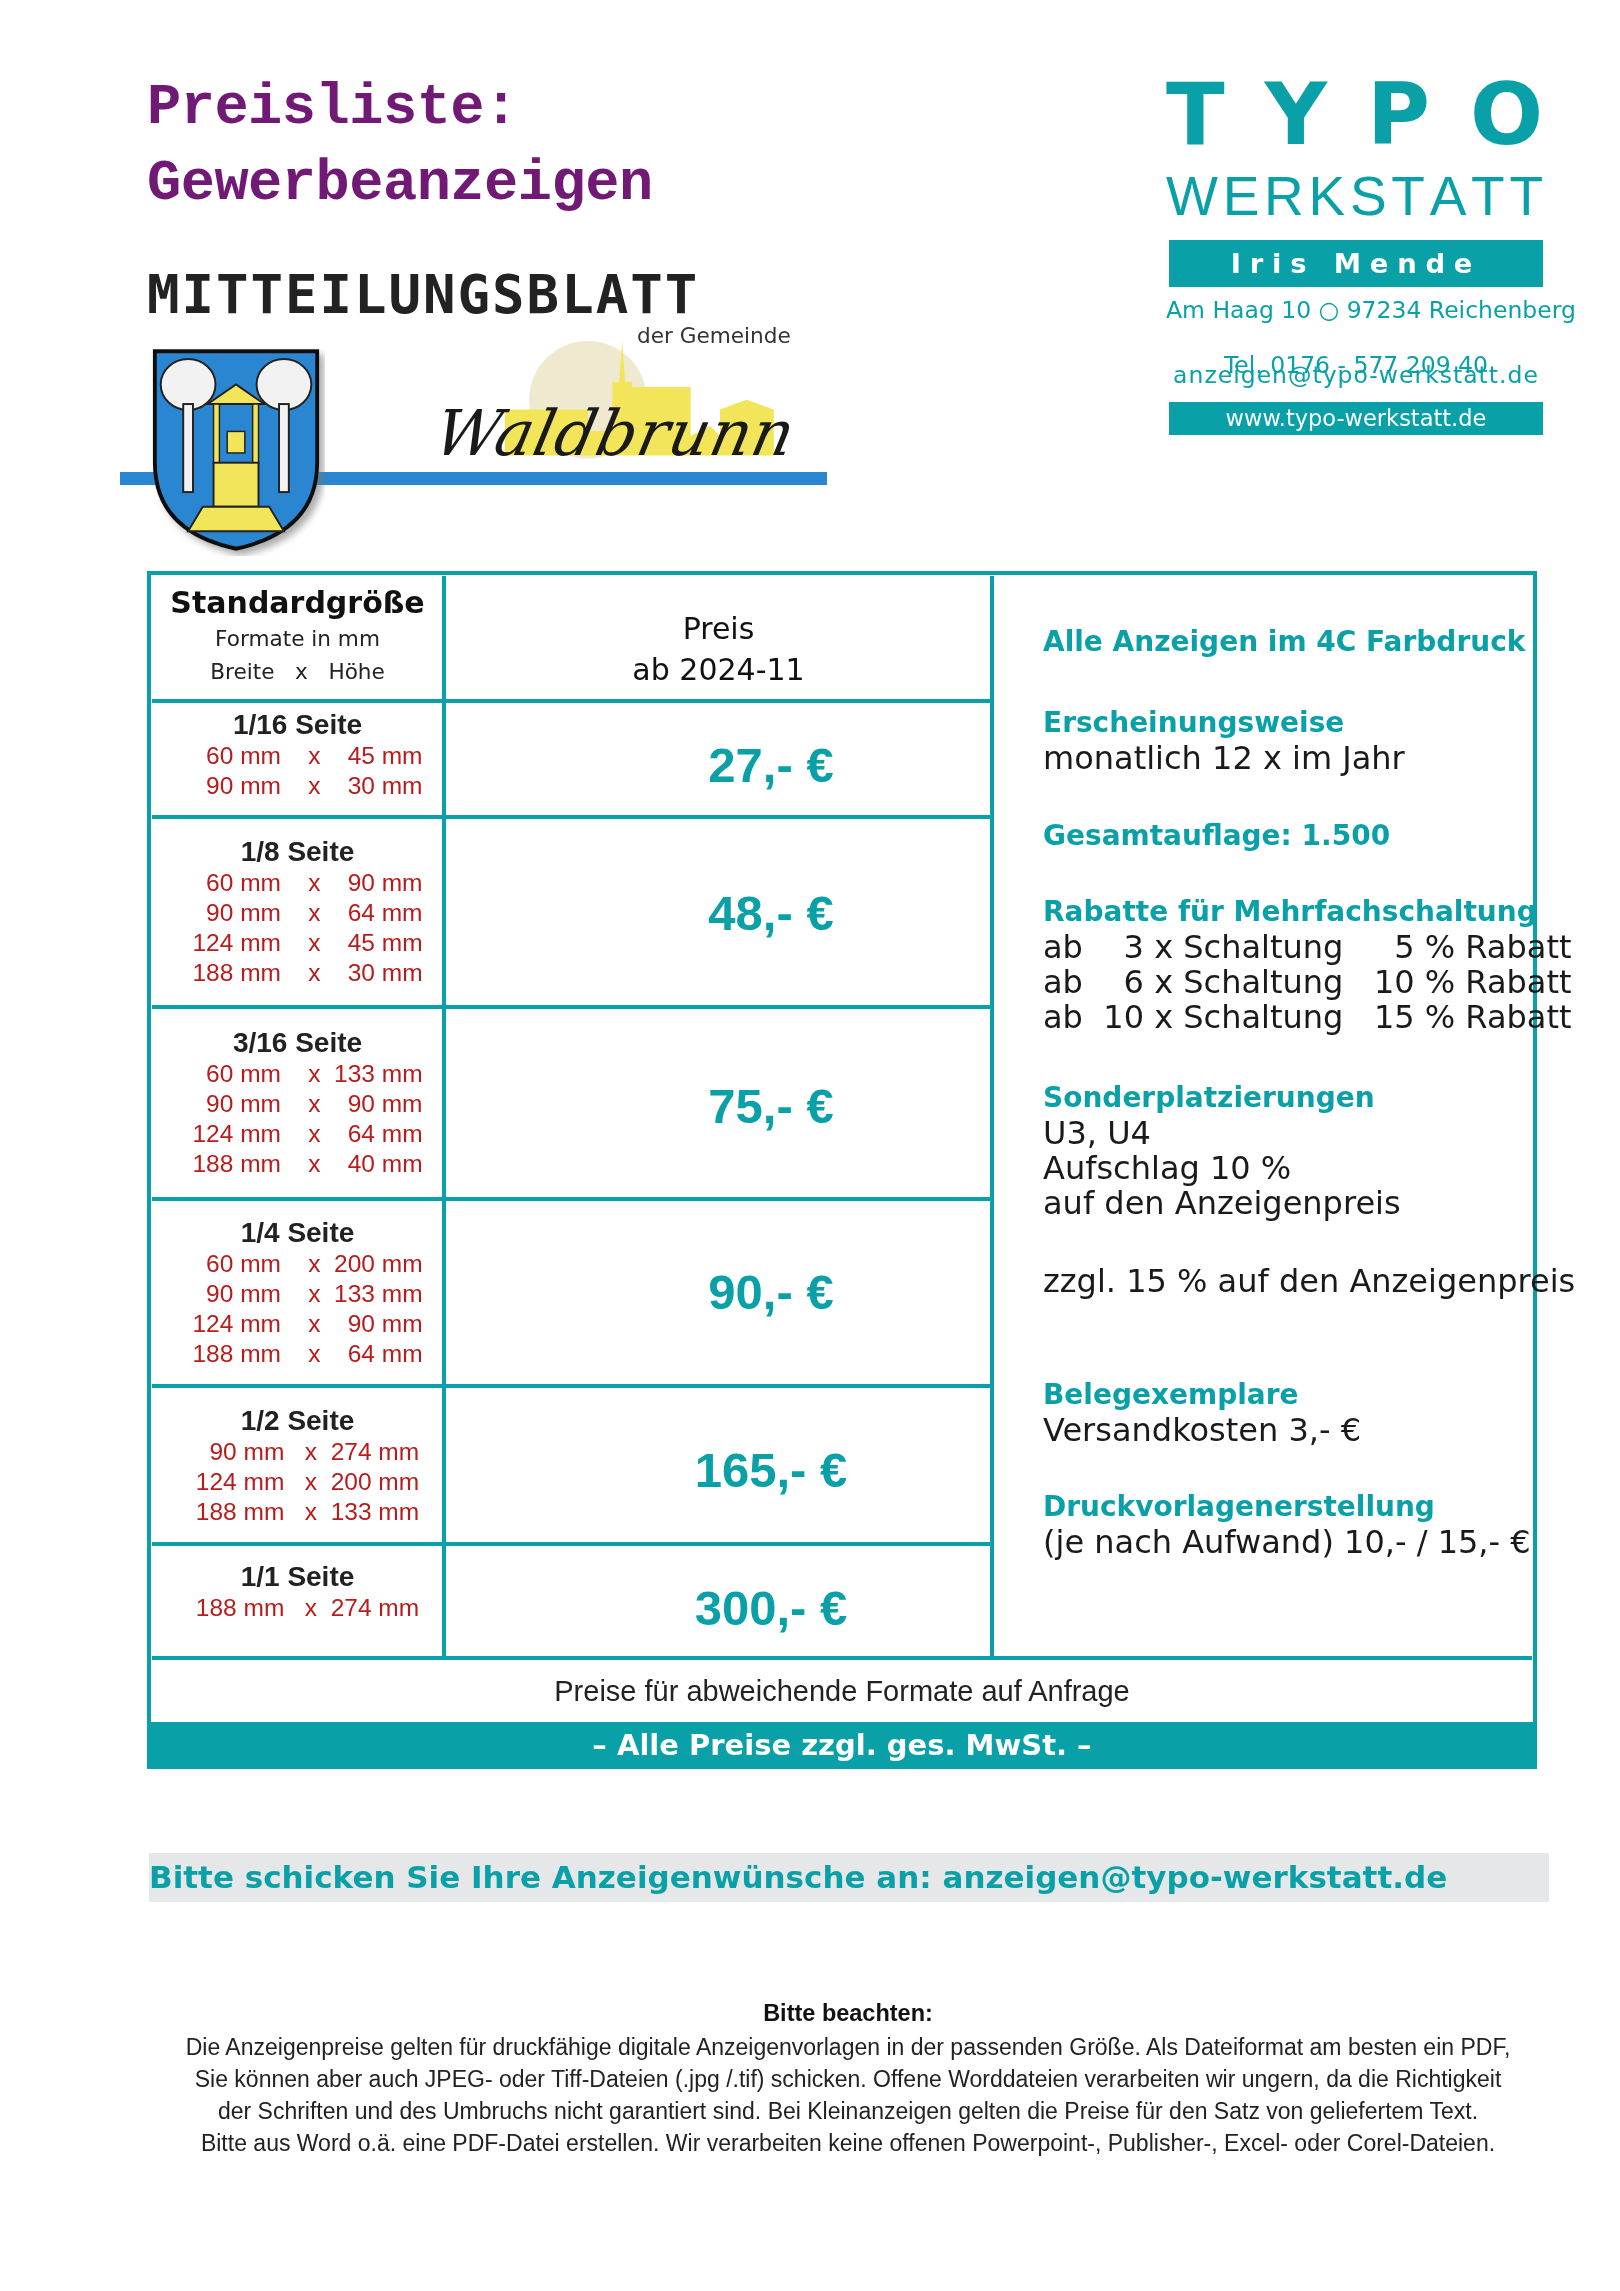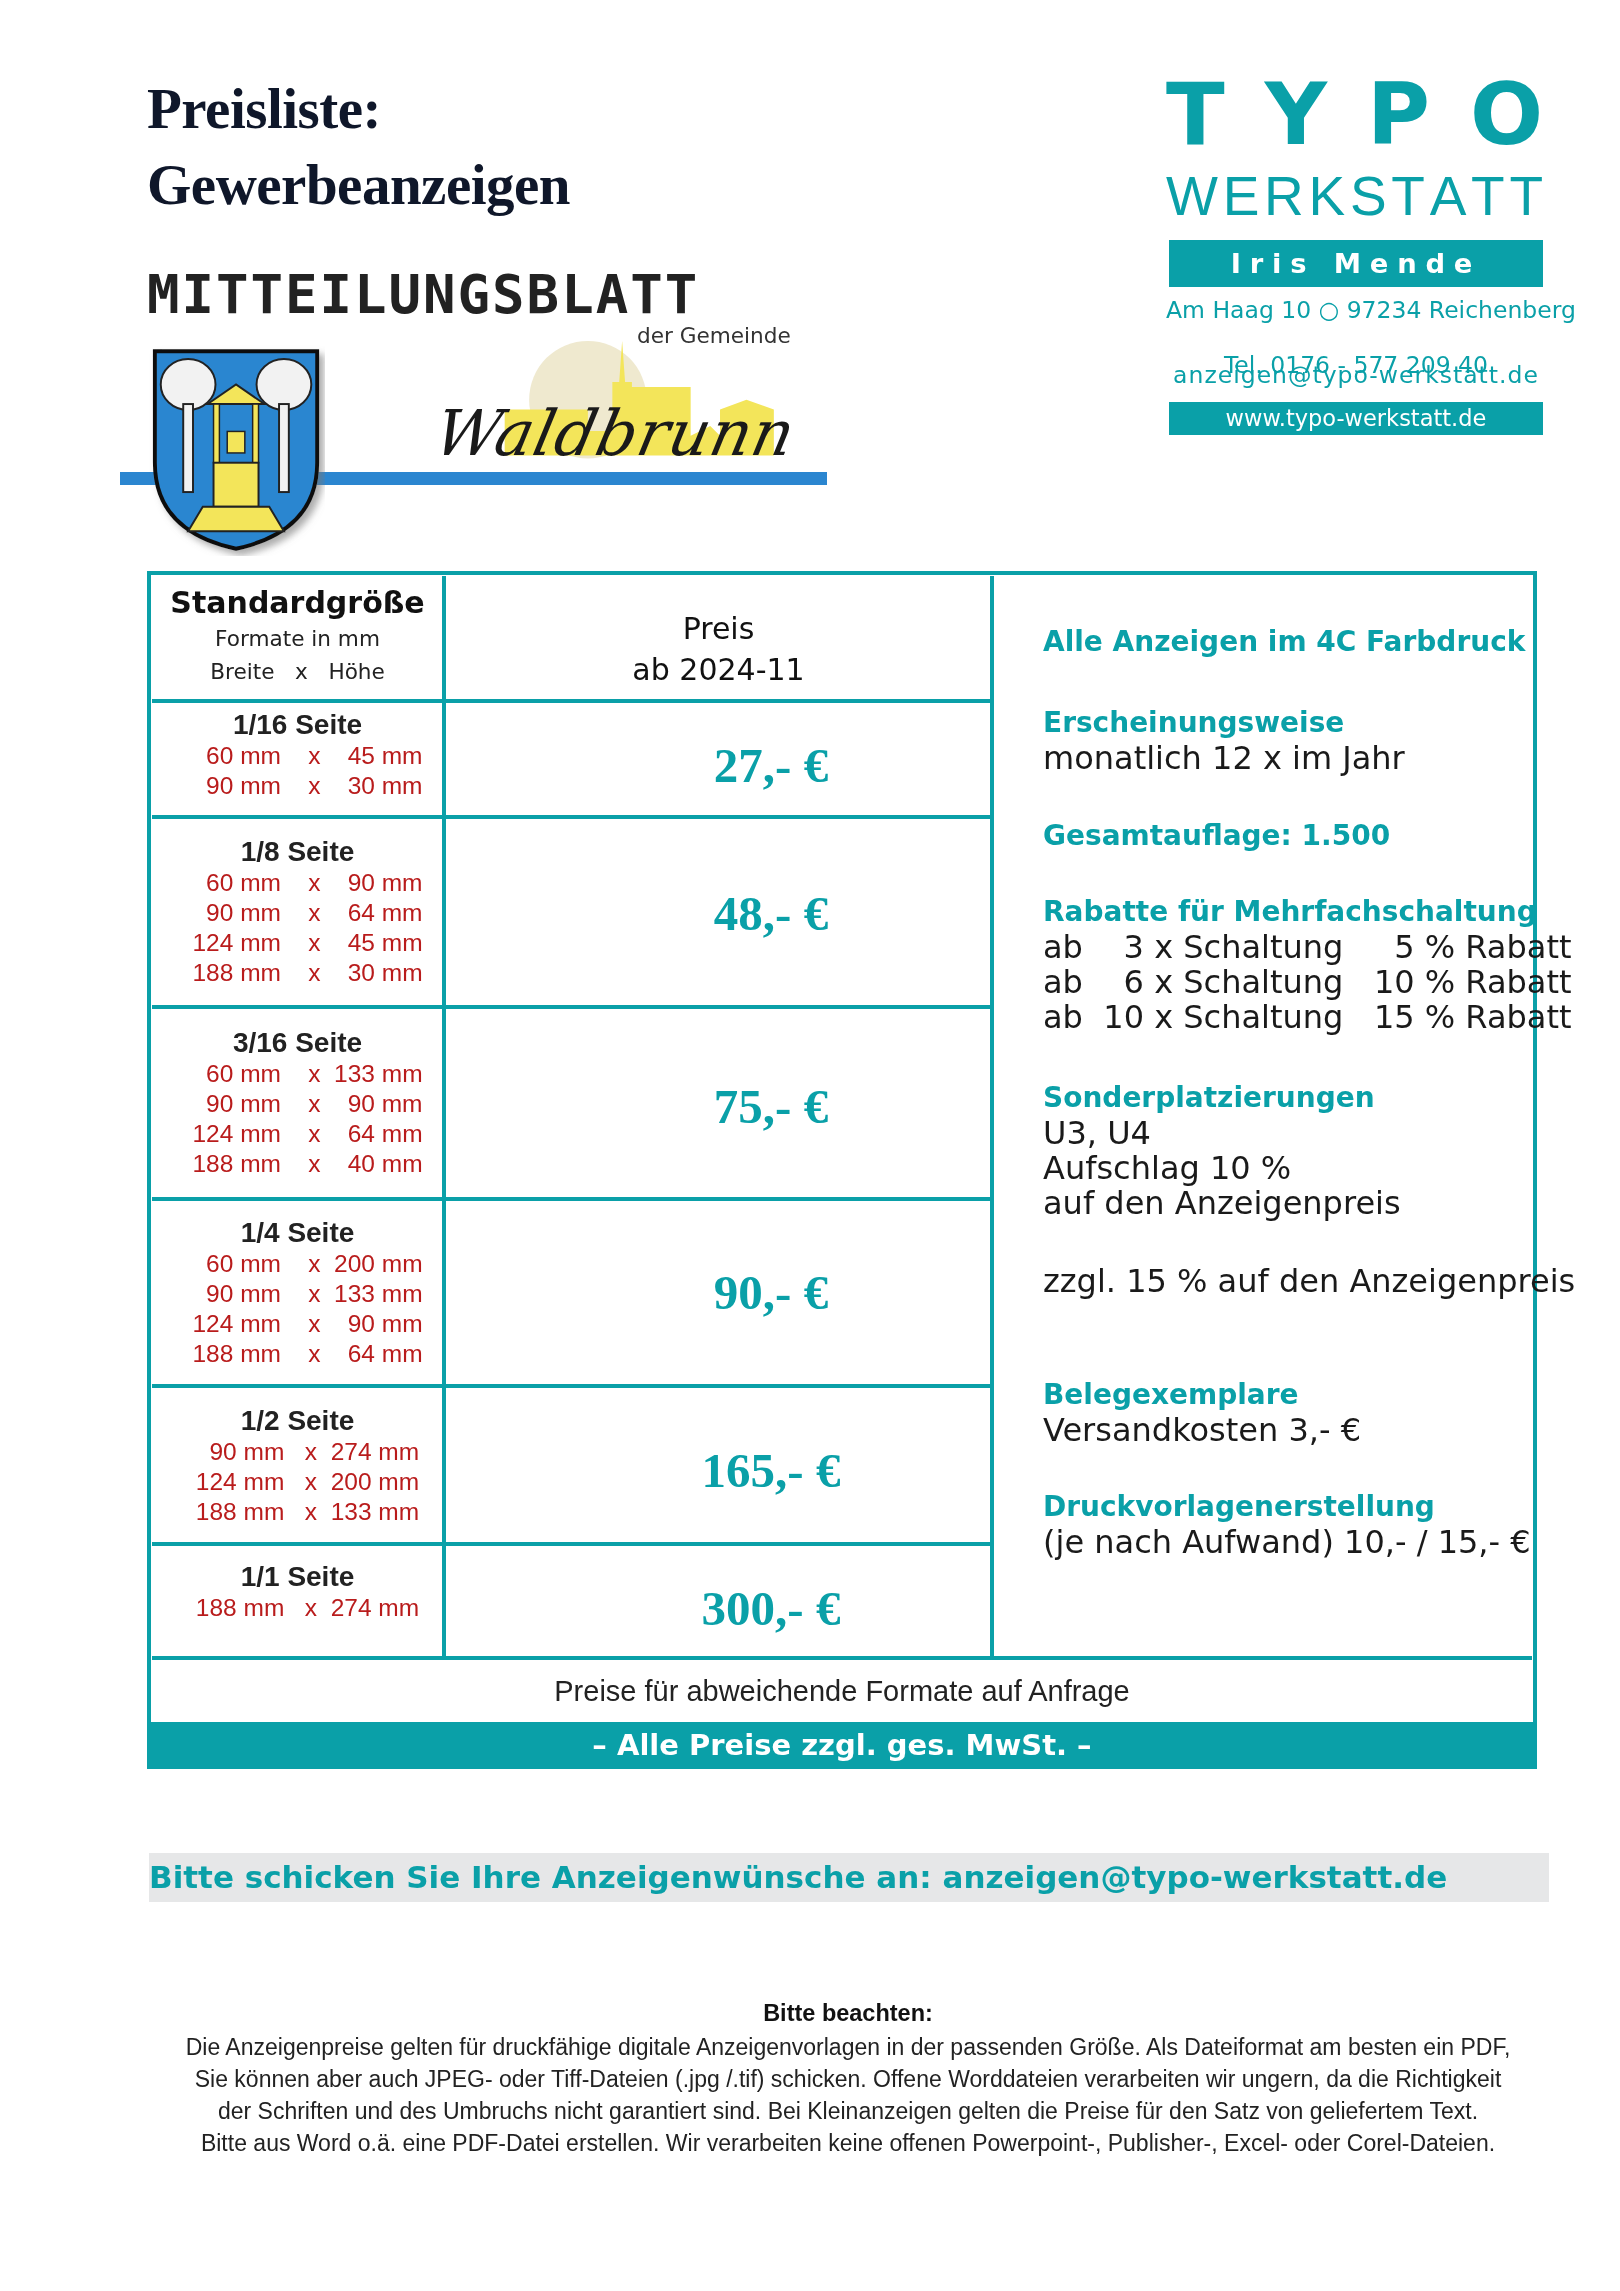--- a/index.html
+++ b/index.html
@@ -1,38 +1,38 @@
 <!DOCTYPE html>
 <html><head>
 <meta charset="utf-8">
 <style>
   html, body { margin:0; padding:0; background:#ffffff; }
   body { width:1620px; height:2292px; position:relative; overflow:hidden; font-family:"DejaVu Sans", sans-serif; color:#1a1a1a; }
   .abs { position:absolute; }
 
   
-  .title { left:147px; font-family:Liberation Serif, serif; font-weight:bold; font-size:57px; color:#0f172a; letter-spacing:-0.5px; white-space:nowrap; }
+  .title { left:147px; font-family:Liberation Mono, monospace; font-weight:bold; font-size:57px; color:#701a75; letter-spacing:-0.5px; white-space:nowrap; }
   .mitt { left:147px; top:263px; font-family:"DejaVu Sans Mono", monospace; font-weight:bold; font-size:54px; color:#222; letter-spacing:2px; white-space:nowrap; }
   .gemeinde { left:637px; top:323px; font-family:"DejaVu Sans", sans-serif; font-size:21.6px; color:#333; }
 
   
   .typo-logo { left:1166px; top:76px; width:377px; height:76px; display:flex; justify-content:space-between; font-family:"DejaVu Sans", sans-serif; font-weight:bold; font-size:86px; line-height:76px; color:#0aa0a8; }
   .werk { left:1166px; top:169px; width:377px; display:flex; justify-content:space-between; font-family:"Liberation Sans", sans-serif; font-size:55px; line-height:55px; color:#0aa0a8; font-weight:normal; }
   .namebar { left:1169px; top:240px; width:374px; height:47px; background:#0aa0a8; color:#fff; font-family:"DejaVu Sans", sans-serif; font-weight:bold; font-size:27.4px; letter-spacing:8.8px; text-align:center; line-height:47px; }
   .addr { left:1166px; width:380px; text-align:center; color:#0aa0a8; font-family:"DejaVu Sans", sans-serif; font-size:23.5px; white-space:nowrap; }
   .webbar { left:1169px; top:402px; width:374px; height:33px; background:#0aa0a8; color:#fff; text-align:center; font-family:"DejaVu Sans", sans-serif; font-size:22.5px; line-height:33px; }
 
   
   .tbl-border { left:147px; top:571px; width:1390px; height:1198px; border:4.9px solid #0aa0a8; border-bottom:none; box-sizing:border-box; }
   .hline { height:3.9px; background:#0aa0a8; }
   .vline { width:3.9px; background:#0aa0a8; }
   .fmt-cell { left:152px; width:291px; text-align:center; font-family:"Liberation Sans", sans-serif; }
   .fmt-title { font-weight:bold; font-size:28px; color:#222; line-height:33px; padding-left:0; }
   .fmt-line { font-size:24.5px; color:#b91c1c; line-height:30px; white-space:pre; font-family:Liberation Sans, sans-serif;padding-left:20px; }
-  .price { left:447px; width:648px; text-align:center; font-family:Liberation Serif, serif; font-weight:bold; font-size:49px; color:#0aa0a8; }
+  .price { left:447px; width:648px; text-align:center; font-family:Liberation Sans, sans-serif; font-weight:bold; font-size:49px; color:#0aa0a8; }
   .hdr-left { left:152px; top:583px; width:291px; text-align:center; }
   .hdr-left .h1 { font-family:"DejaVu Sans", sans-serif; font-weight:bold; font-size:30px; color:#111; line-height:39px; }
   .hdr-left .h2 { font-family:"DejaVu Sans", sans-serif; font-size:21.6px; color:#222; line-height:33px; }
   .hdr-mid { left:447px; top:608px; width:543px; text-align:center; font-family:"DejaVu Sans", sans-serif; font-size:30px; color:#111; line-height:41px; }
 
   .info { left:1043px; width:490px; font-family:"DejaVu Sans", sans-serif; }
   .info-h { font-weight:bold; font-size:28px; color:#0aa0a8; line-height:37px; white-space:nowrap; }
   .info-t { font-size:32px; color:#1a1a1a; line-height:35px; white-space:pre; }
 
   .anfrage { left:152px; top:1660px; width:1380px; height:62px; text-align:center; font-family:"Liberation Sans", sans-serif; font-size:29px; line-height:62px; color:#222; }

